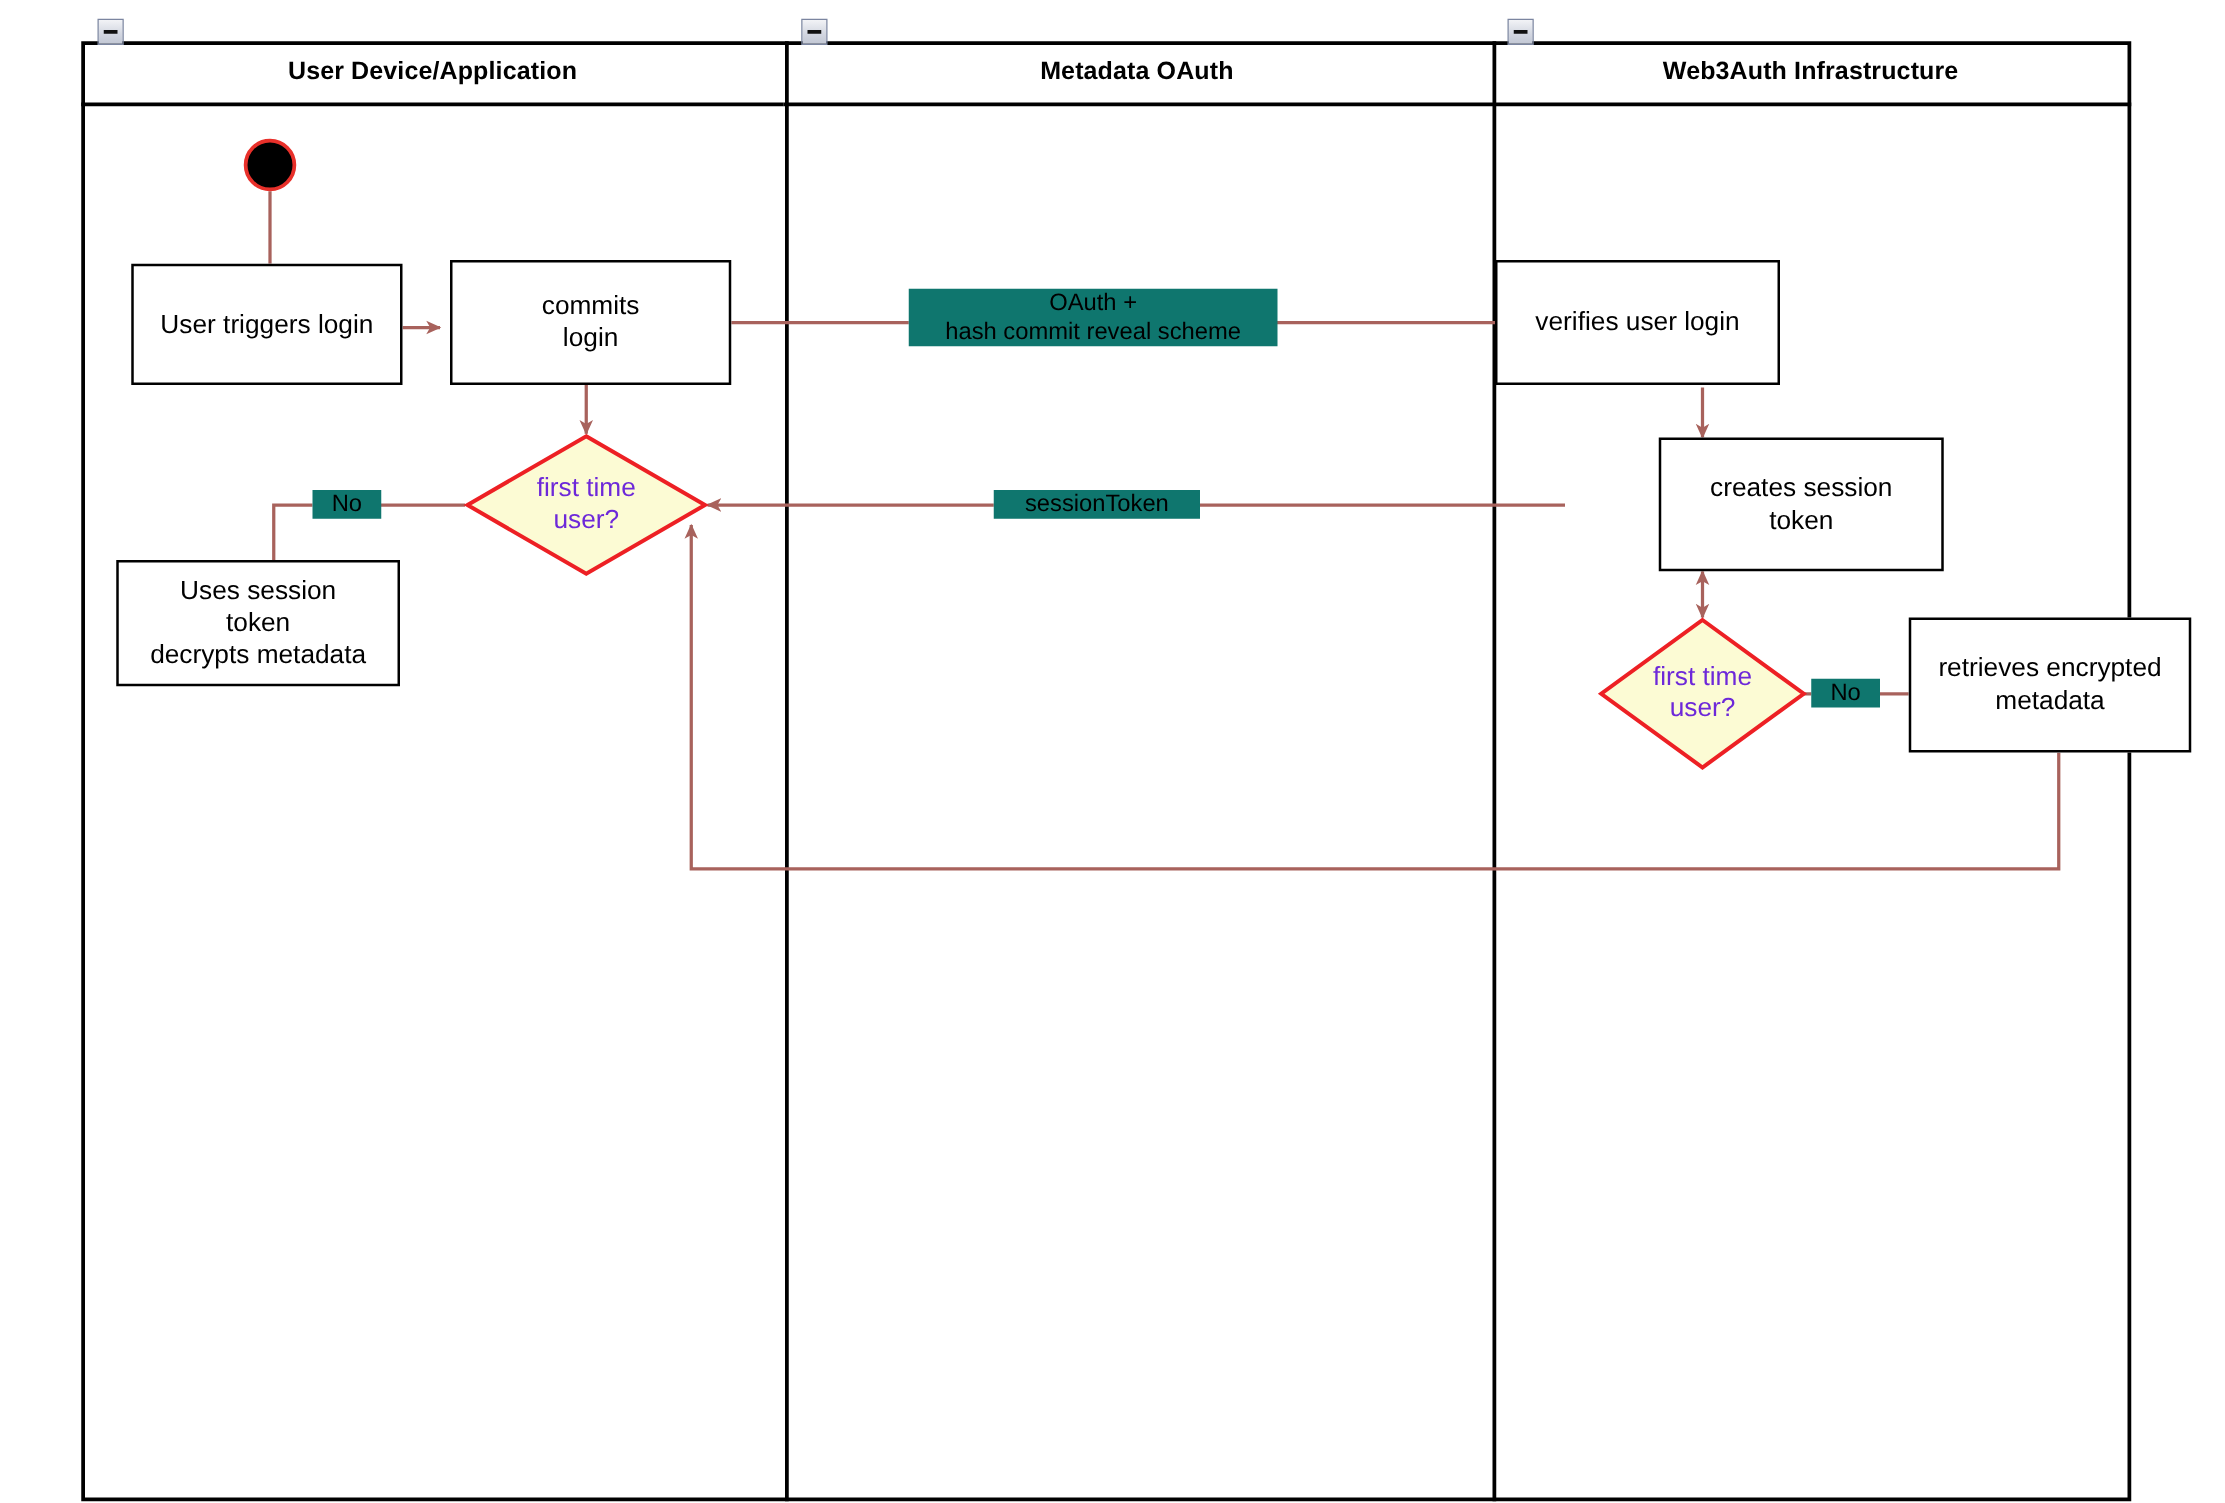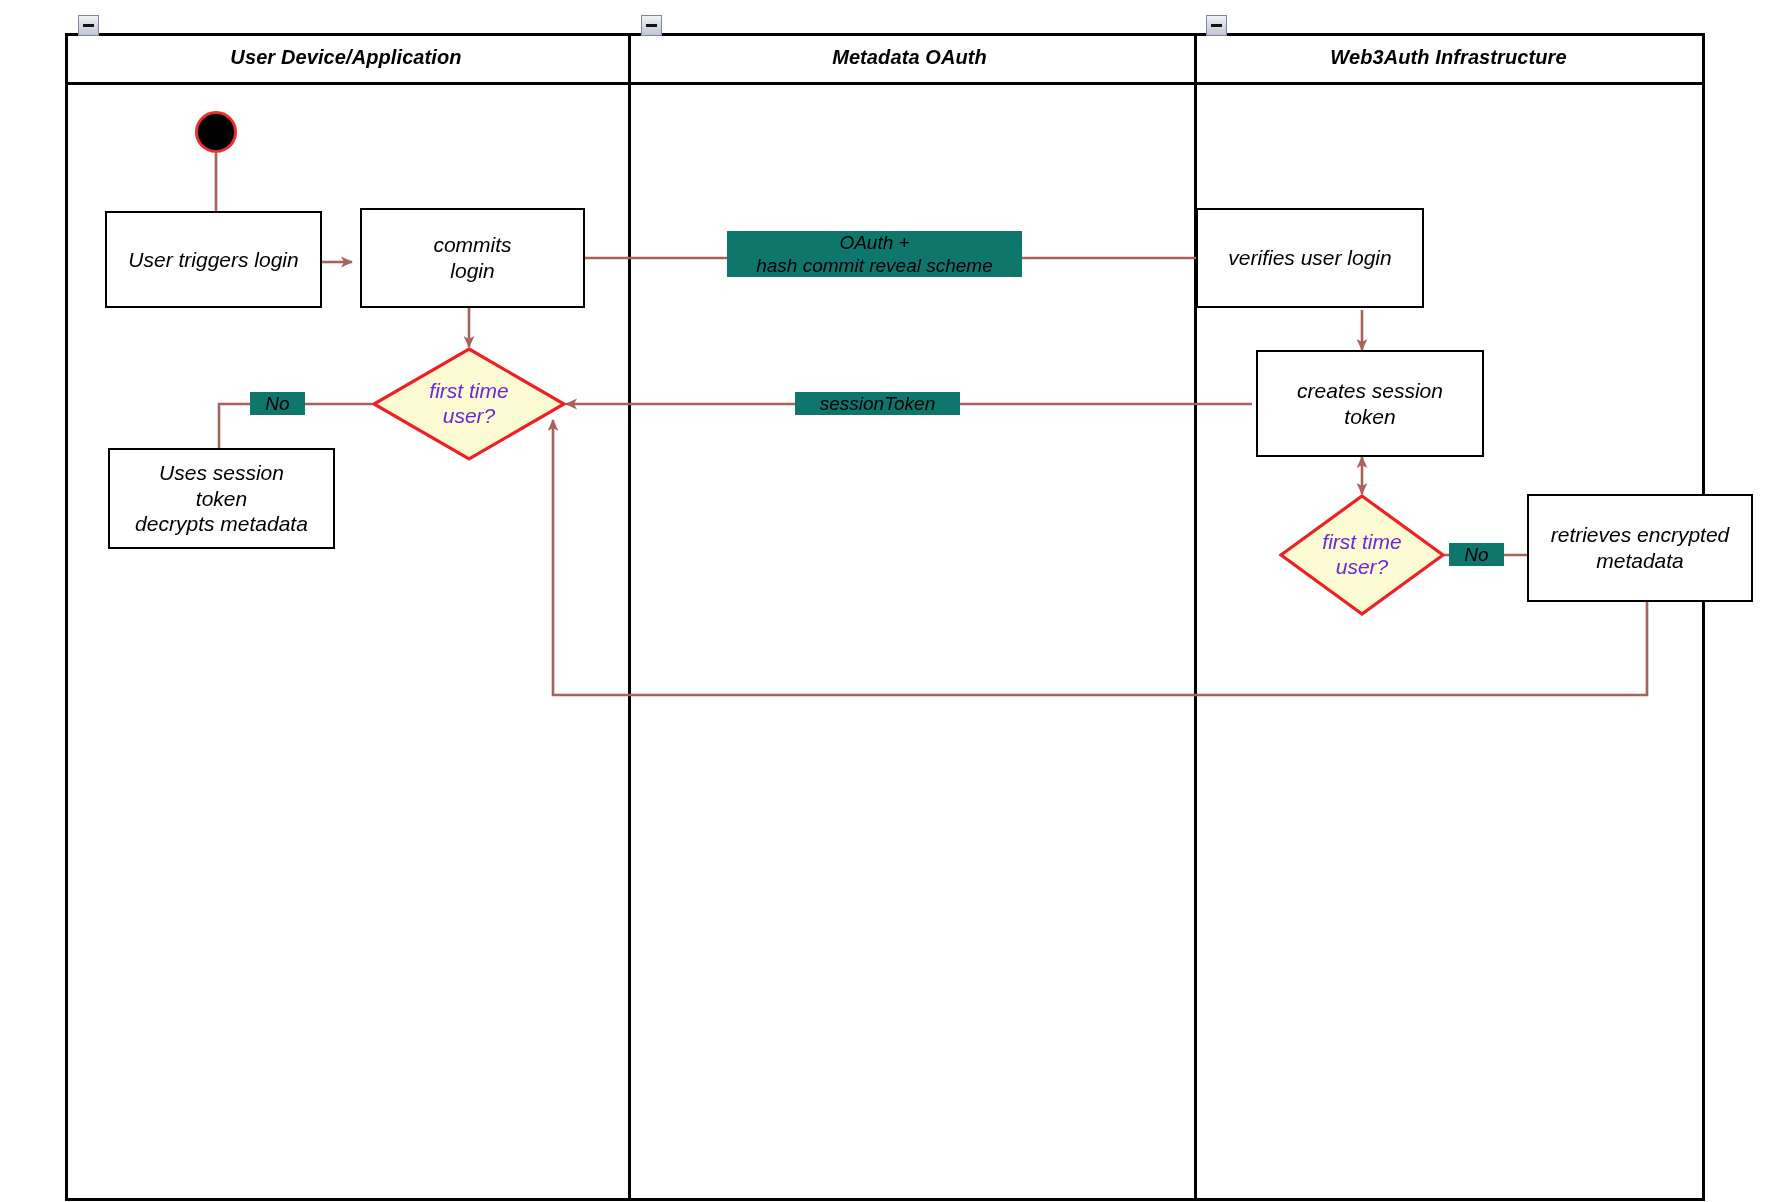--- a/index.html
+++ b/index.html
@@ -12,21 +12,20 @@
     height: 1202px;
     font-family: "Liberation Sans", sans-serif;
     overflow: hidden;
     position: relative;
   }
   #canvas {
     position: absolute;
     left: 0; top: 0;
     width: 1780px;
     height: 1142px;
-    font-style: italic;
   }
   .svg-layer {
     position: absolute;
     left: 0; top: 0;
     width: 1780px;
     height: 1202px;
     pointer-events: none;
   }
 
   
@@ -237,31 +236,31 @@
 
   <div class="node box" style="left:105px; top:211px; width:217px; height:97px;">
     <span class="node-label">User triggers login</span>
   </div>
 
   <div class="node box" style="left:360px; top:208px; width:225px; height:100px;">
     <span class="node-label">commits
 login</span>
   </div>
 
-  <div class="node box" style="left:108px; top:448px; width:227px; height:101px;text-align:center;">
+  <div class="node box" style="left:93px; top:448px; width:227px; height:101px;text-align:center;">
     <span class="node-label">Uses session
 token
 decrypts metadata</span>
   </div>
 
   <div class="node box" style="left:1196px; top:208px; width:228px; height:100px;">
     <span class="node-label">verifies user login</span>
   </div>
 
-  <div class="node box" style="left:1256px; top:350px; width:228px; height:107px;text-align:center;">
+  <div class="node box" style="left:1327px; top:350px; width:228px; height:107px;text-align:center;">
     <span class="node-label">creates session
 token</span>
   </div>
 
   <div class="node box" style="left:1527px; top:494px; width:226px; height:108px;">
     <span class="node-label">retrieves encrypted
 metadata</span>
   </div>
 
   <div class="diamond-wrap" style="left:372px; top:347px; width:194px; height:114px;">

